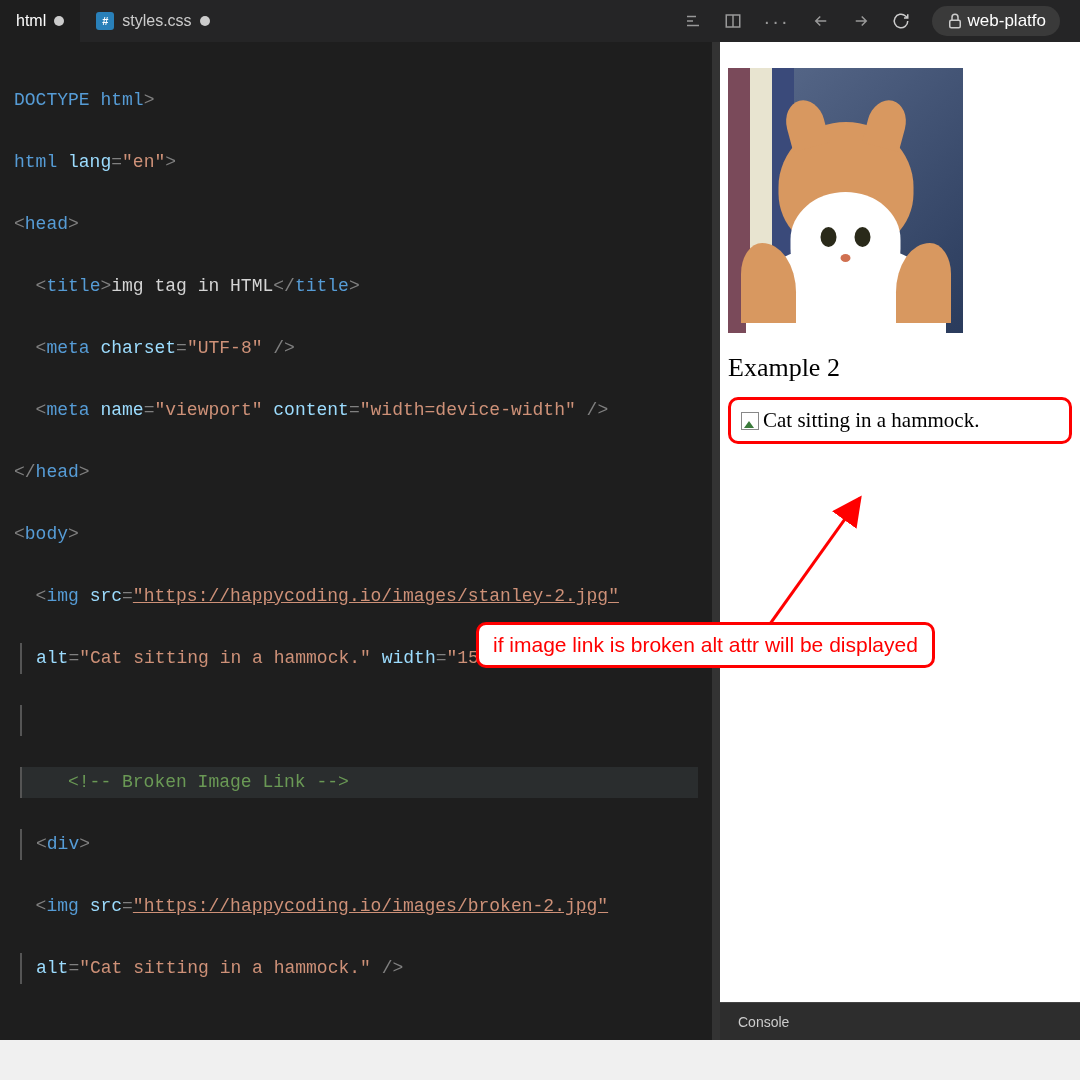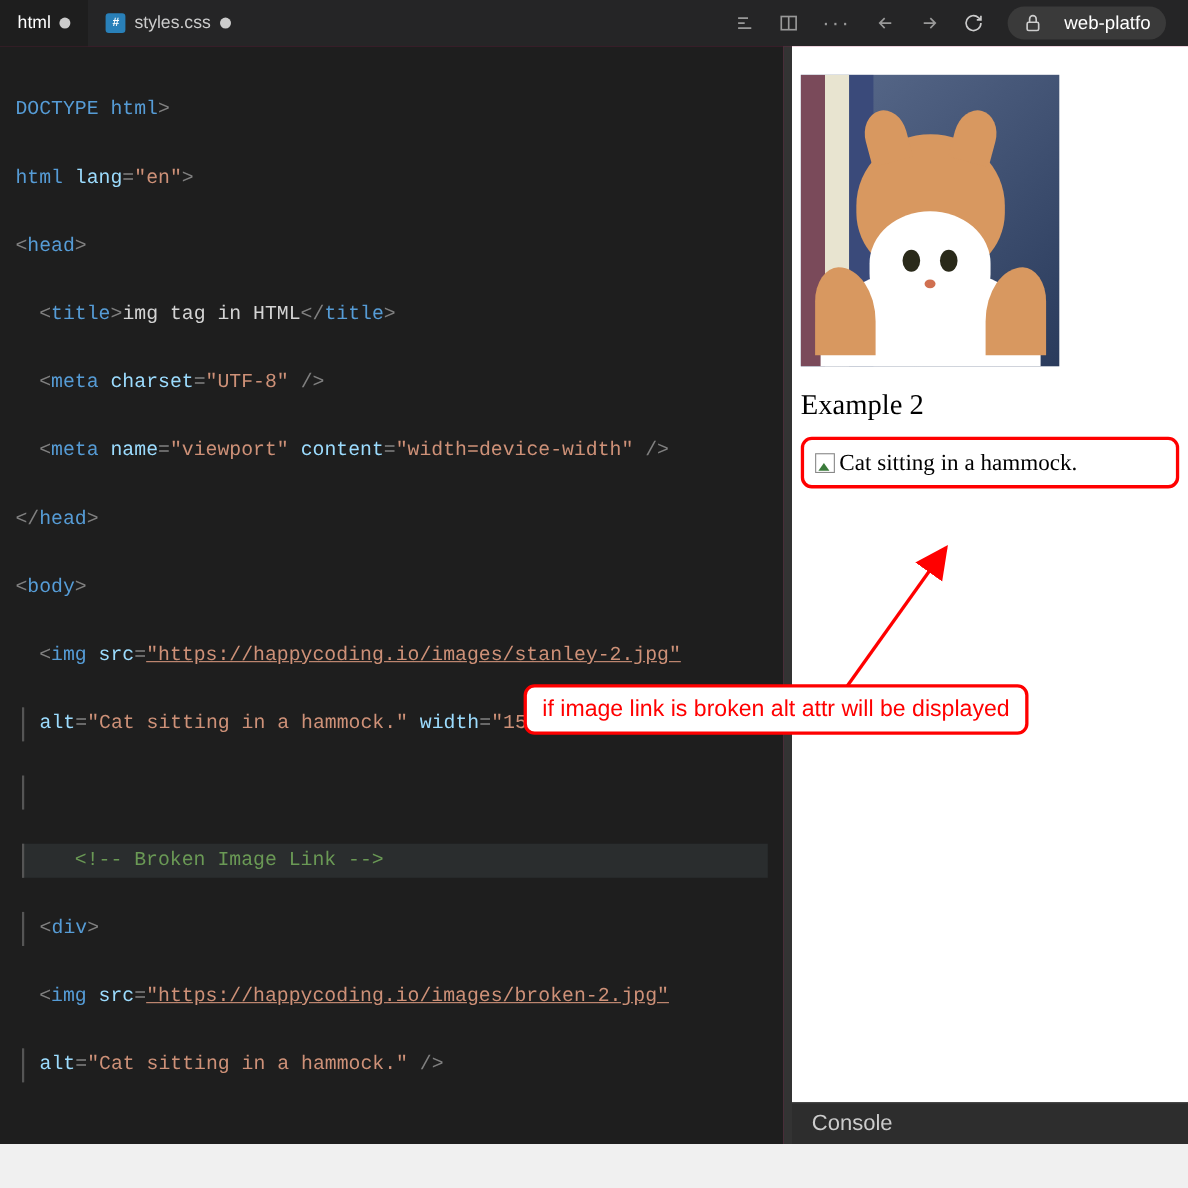--- a/index.html
+++ b/index.html
@@ -6,21 +6,21 @@
 body { width:1080px; height:1080px; background:#f0f0f0; font-family:'Segoe UI',Arial,sans-serif; overflow:hidden; position:relative; }
 .app { width:1080px; height:1040px; background:#be185d; display:flex; flex-direction:column; }
 .tabbar { height:42px; background:#252526; display:flex; align-items:center; color:#ccc; }
 .tabs { display:flex; height:100%; }
 .tab { display:flex; align-items:center; padding:0 16px; gap:8px; font-size:16px; cursor:pointer; }
 .tab.active { background:#1e1e1e; color:#fff; }
 .tab .css-icon { width:18px; height:18px; background:#2980b9; border-radius:3px; display:flex; align-items:center; justify-content:center; color:#fff; font-size:11px; font-weight:bold; }
 .dirty { width:10px; height:10px; border-radius:50%; background:#ccc; }
 .toolbar { margin-left:auto; display:flex; align-items:center; gap:22px; padding:0 20px; color:#999; }
 .toolbar svg, .toolbar .icon { width:18px; height:18px; }
-.url-bar { display:flex; align-items:center; gap:20px; background:#3a3a3a; padding:5px 14px; border-radius:20px; color:#fff; font-size:17px; }
+.url-bar { display:flex; align-items:center; gap:4px; background:#3a3a3a; padding:5px 14px; border-radius:20px; color:#fff; font-size:17px; }
 .main { flex:1; display:flex; min-height:0; }
 .editor { flex:0 0 712px; background:#1e1e1e; padding:12px 14px; font-family:'Consolas','Courier New',monospace; font-size:18px; line-height:31px; overflow:hidden; white-space:pre; }
 .gutter-line { border-left:2px solid #555; padding-left:14px; margin-left:6px; }
 .line { display:block; }
 .cursor-line { background:#2a2d2e; }
 .tok-punc { color:#808080; }
 .tok-tag { color:#569cd6;text-align:center; }
 .tok-attr { color:#9cdcfe; }
 .tok-str { color:#ce9178; }
 .tok-text { color:#d4d4d4; }
@@ -45,21 +45,21 @@
 .cat-body::after { right:-5px; border-radius:80% 50% 0 0; }
 .stripe { position:absolute; top:0; height:100%; width:22px; }
 .s1{left:0;background:#7a4a5a;} .s2{left:22px;background:#e8e4d0;} .s3{left:44px;background:#3a4a7a;}
 .example-h { font-size:26px; margin:20px 0 14px 0; font-family:'Times New Roman',serif; }
 .broken-box { border:3px solid #ff0000; border-radius:10px; padding:8px 10px; display:flex; align-items:center; gap:4px; }
 .broken-icon { width:18px; height:18px; border:1px solid #888; background:#fff; position:relative; display:inline-block; }
 .broken-icon::before { content:''; position:absolute; left:2px; top:8px; border-left:5px solid transparent; border-right:5px solid transparent; border-bottom:7px solid #3a7a3a; }
 .broken-text { font-size:21px; font-family:'Times New Roman',serif; }
 .annotation { position:absolute; left:476px; top:622px; border:3px solid #ff0000; border-radius:10px; padding:8px 14px; background:#fff; color:#ff0000; font-size:21px; font-family:Arial,sans-serif; z-index:10; }
 .arrow-svg { position:absolute; left:740px; top:478px; z-index:9; pointer-events:none; }
-.console-bar { height:38px; background:#2d2d2d; color:#ccc; display:flex; align-items:center; padding:0 18px; font-size:20px; border-top:1px solid #444; }
+.console-bar { height:38px; background:#2d2d2d; color:#ccc; display:flex; align-items:center; padding:0 18px; font-size:14px; border-top:1px solid #444; }
 </style>
 </head>
 <body>
 
 <div class="app">
   <div class="tabbar">
     <div class="tabs">
       <div class="tab active">
         <span>html</span>
         <span class="dirty"></span>

